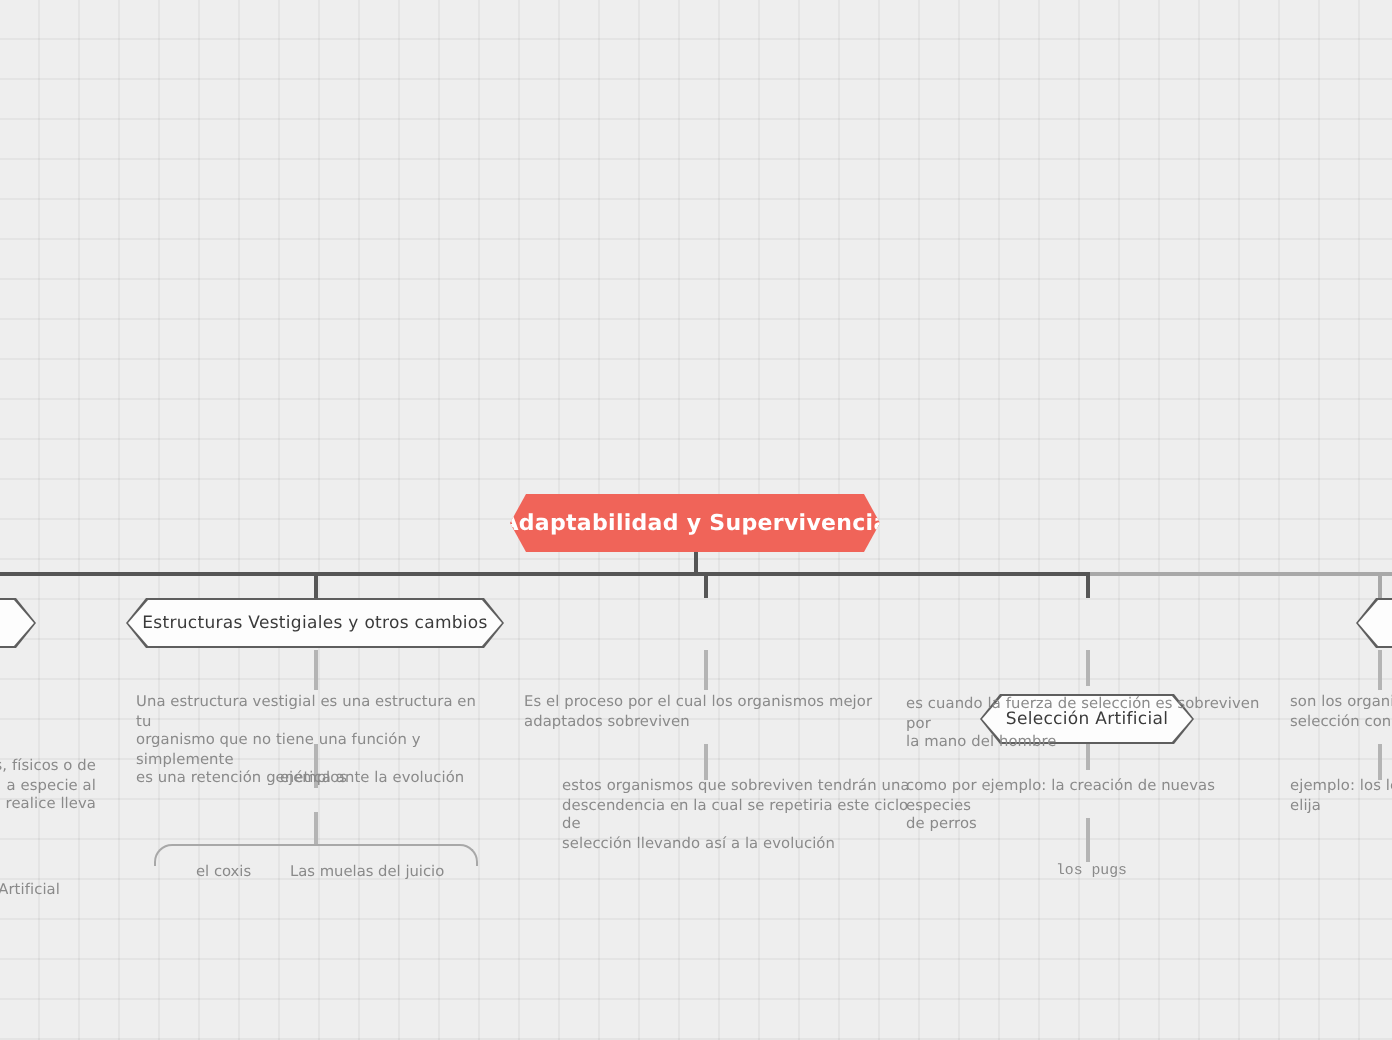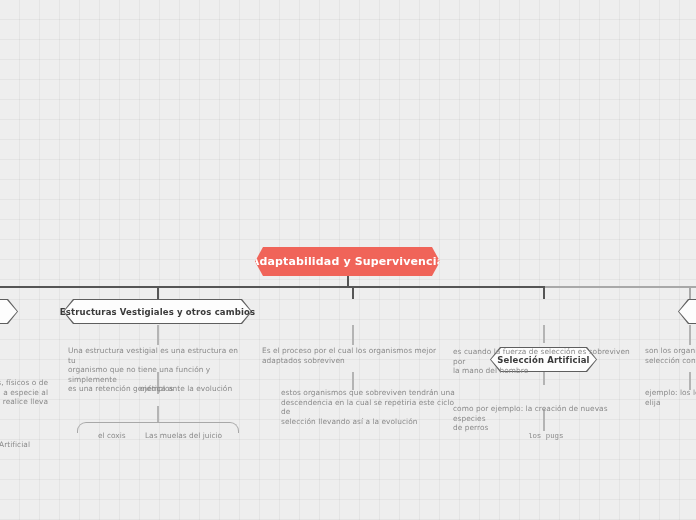--- a/index.html
+++ b/index.html
@@ -85,21 +85,21 @@
     clip-path: polygon(10px 0, calc(100% - 10px) 0, 100% 50%, calc(100% - 10px) 100%, 10px 100%, 0 50%);
   }
   .hexwrap .hex-label {
     position: absolute;
     inset: 0;
     display: flex;
     align-items: center;
     justify-content: center;
     color: #3a3a3a;
     font-size: 8.5px;
-    font-weight: bold;
+    font-weight: normal;
     letter-spacing: 0.15px;
     white-space: nowrap;
   }
 
   
   .textblock {
     position: absolute;
     color: #8a8a8a;
     font-size: 7.4px;
     line-height: 9.6px;
@@ -191,21 +191,21 @@
   <div class="leaf-label" style="left:145px; top:431px;">Las muelas del juicio</div>
 
   <div class="textblock" style="left:262px; top:346px; width:180px;">Es el proceso por el cual los organismos mejor
 adaptados sobreviven</div>
   <div class="textblock" style="left:262px; top:388px; width:180px;margin-left:19px;">estos organismos que sobreviven tendrán una
 descendencia en la cual se repetiria este ciclo de
 selección llevando así a la evolución</div>
 
   <div class="textblock" style="left:453px; top:347px; width:185px;">es cuando la fuerza de selección es sobreviven por
 la mano del hombre</div>
-  <div class="textblock" style="left:453px; top:388px; width:185px;margin-top:16px;">como por ejemplo: la creación de nuevas especies
+  <div class="textblock" style="left:453px; top:388px; width:185px;">como por ejemplo: la creación de nuevas especies
 de perros</div>
   <div class="leaf-label" style="left:528px; top:432px;font-family:Liberation Mono, monospace;">los pugs</div>
 
   <div class="textblock" style="left:645px; top:346px; width:120px;">son los organis
 selección con </div>
   <div class="textblock" style="left:645px; top:388px; width:120px;">ejemplo: los le
 elija</div>
 
 </div>
 

